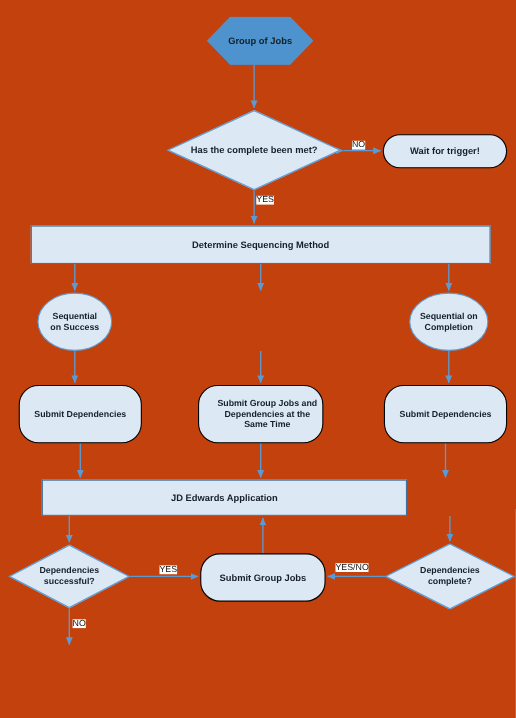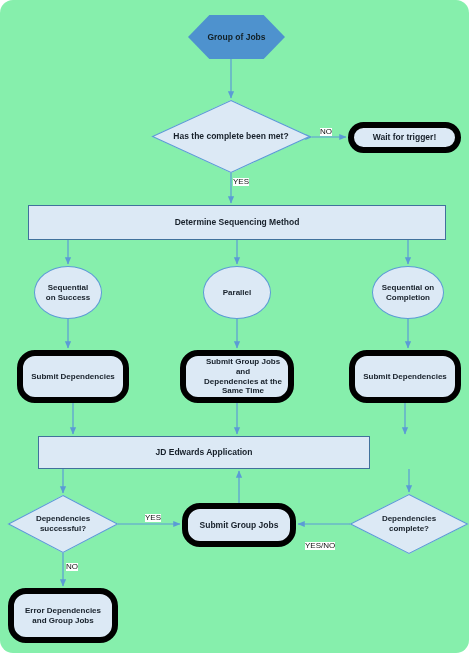--- a/index.html
+++ b/index.html
@@ -4,24 +4,23 @@
 <style>
   html, body {
     margin: 0;
     padding: 0;
     background: #ffffff;
   }
   #canvas {
     position: relative;
     width: 469px;
     height: 653px;
-    background: #86efac;
+    background: #c2410c;
     font-family: "Liberation Sans", sans-serif;
     overflow: hidden;
-    border-radius: 13px;
   }
   #edges {
     position: absolute;
     left: 0;
     top: 0;
     width: 469px;
     height: 653px;
   }
   .node {
     position: absolute;
@@ -38,21 +37,21 @@
   .node .lbl {
     display: block;
     width: 100%;
     white-space: pre-line;
     padding: 0 4px;
     box-sizing: border-box;
   }
   
   .rrect {
     background: #dce9f5;
-    border: 6px solid #000000;
+    border: 1px solid #000000;
     border-radius: 18px;
   }
   
   .bar {
     background: #dce9f5;
     border: 1px solid #41719c;
     border-radius: 0;
   }
   
   .ellipse {
@@ -179,23 +178,20 @@
 
   <div class="node ellipse" style="left:34px; top:266px; width:68px; height:53px; font-size:8px;">
     <span class="lbl">Sequential
 on Success</span>
   </div>
 
   <div class="node bar" style="left:28px; top:205px; width:418px; height:35px; font-size:8.5px;">
     <span class="lbl">Determine Sequencing Method</span>
   </div>
 
-  <div class="node ellipse" style="left:203px; top:266px; width:68px; height:53px; font-size:8px;">
-    <span class="lbl">Parallel</span>
-  </div>
 
   <div class="node ellipse" style="left:372px; top:266px; width:72px; height:53px; font-size:8px;">
     <span class="lbl">Sequential on
 Completion</span>
   </div>
 
   <div class="node rrect" style="left:17px; top:350px; width:112px; height:53px; font-size:8px;">
     <span class="lbl">Submit Dependencies</span>
   </div>
 
@@ -228,24 +224,20 @@
 
   <div class="node diamond" style="left:350px; top:494px; width:118px; height:60px; font-size:8px;">
     <span class="dshape"></span>
     <svg class="dstroke" viewBox="0 0 118 60" preserveAspectRatio="none">
       <polygon points="59,0.6 117.4,30 59,59.4 0.6,30" fill="none" stroke="#5b9bd5" stroke-width="1.1" vector-effect="non-scaling-stroke"></polygon>
     </svg>
     <span class="lbl">Dependencies
 complete?</span>
   </div>
 
-  <div class="node rrect" style="left:8px; top:588px; width:110px; height:55px; font-size:8px;">
-    <span class="lbl">Error Dependencies
-and Group Jobs</span>
-  </div>
 
   <span class="edge-label" style="left:320px; top:128px; font-size:8px;">NO</span>
   <span class="edge-label" style="left:233px; top:178px; font-size:8px;">YES</span>
   <span class="edge-label" style="left:145px; top:514px; font-size:8px;">YES</span>
-  <span class="edge-label" style="left:305px; top:542px; font-size:8px;text-align:right;">YES/NO</span>
+  <span class="edge-label" style="left:305px; top:512px; font-size:8px;text-align:right;">YES/NO</span>
   <span class="edge-label" style="left:66px; top:563px; font-size:8px;">NO</span>
 
 </div>
 
 </body></html>

